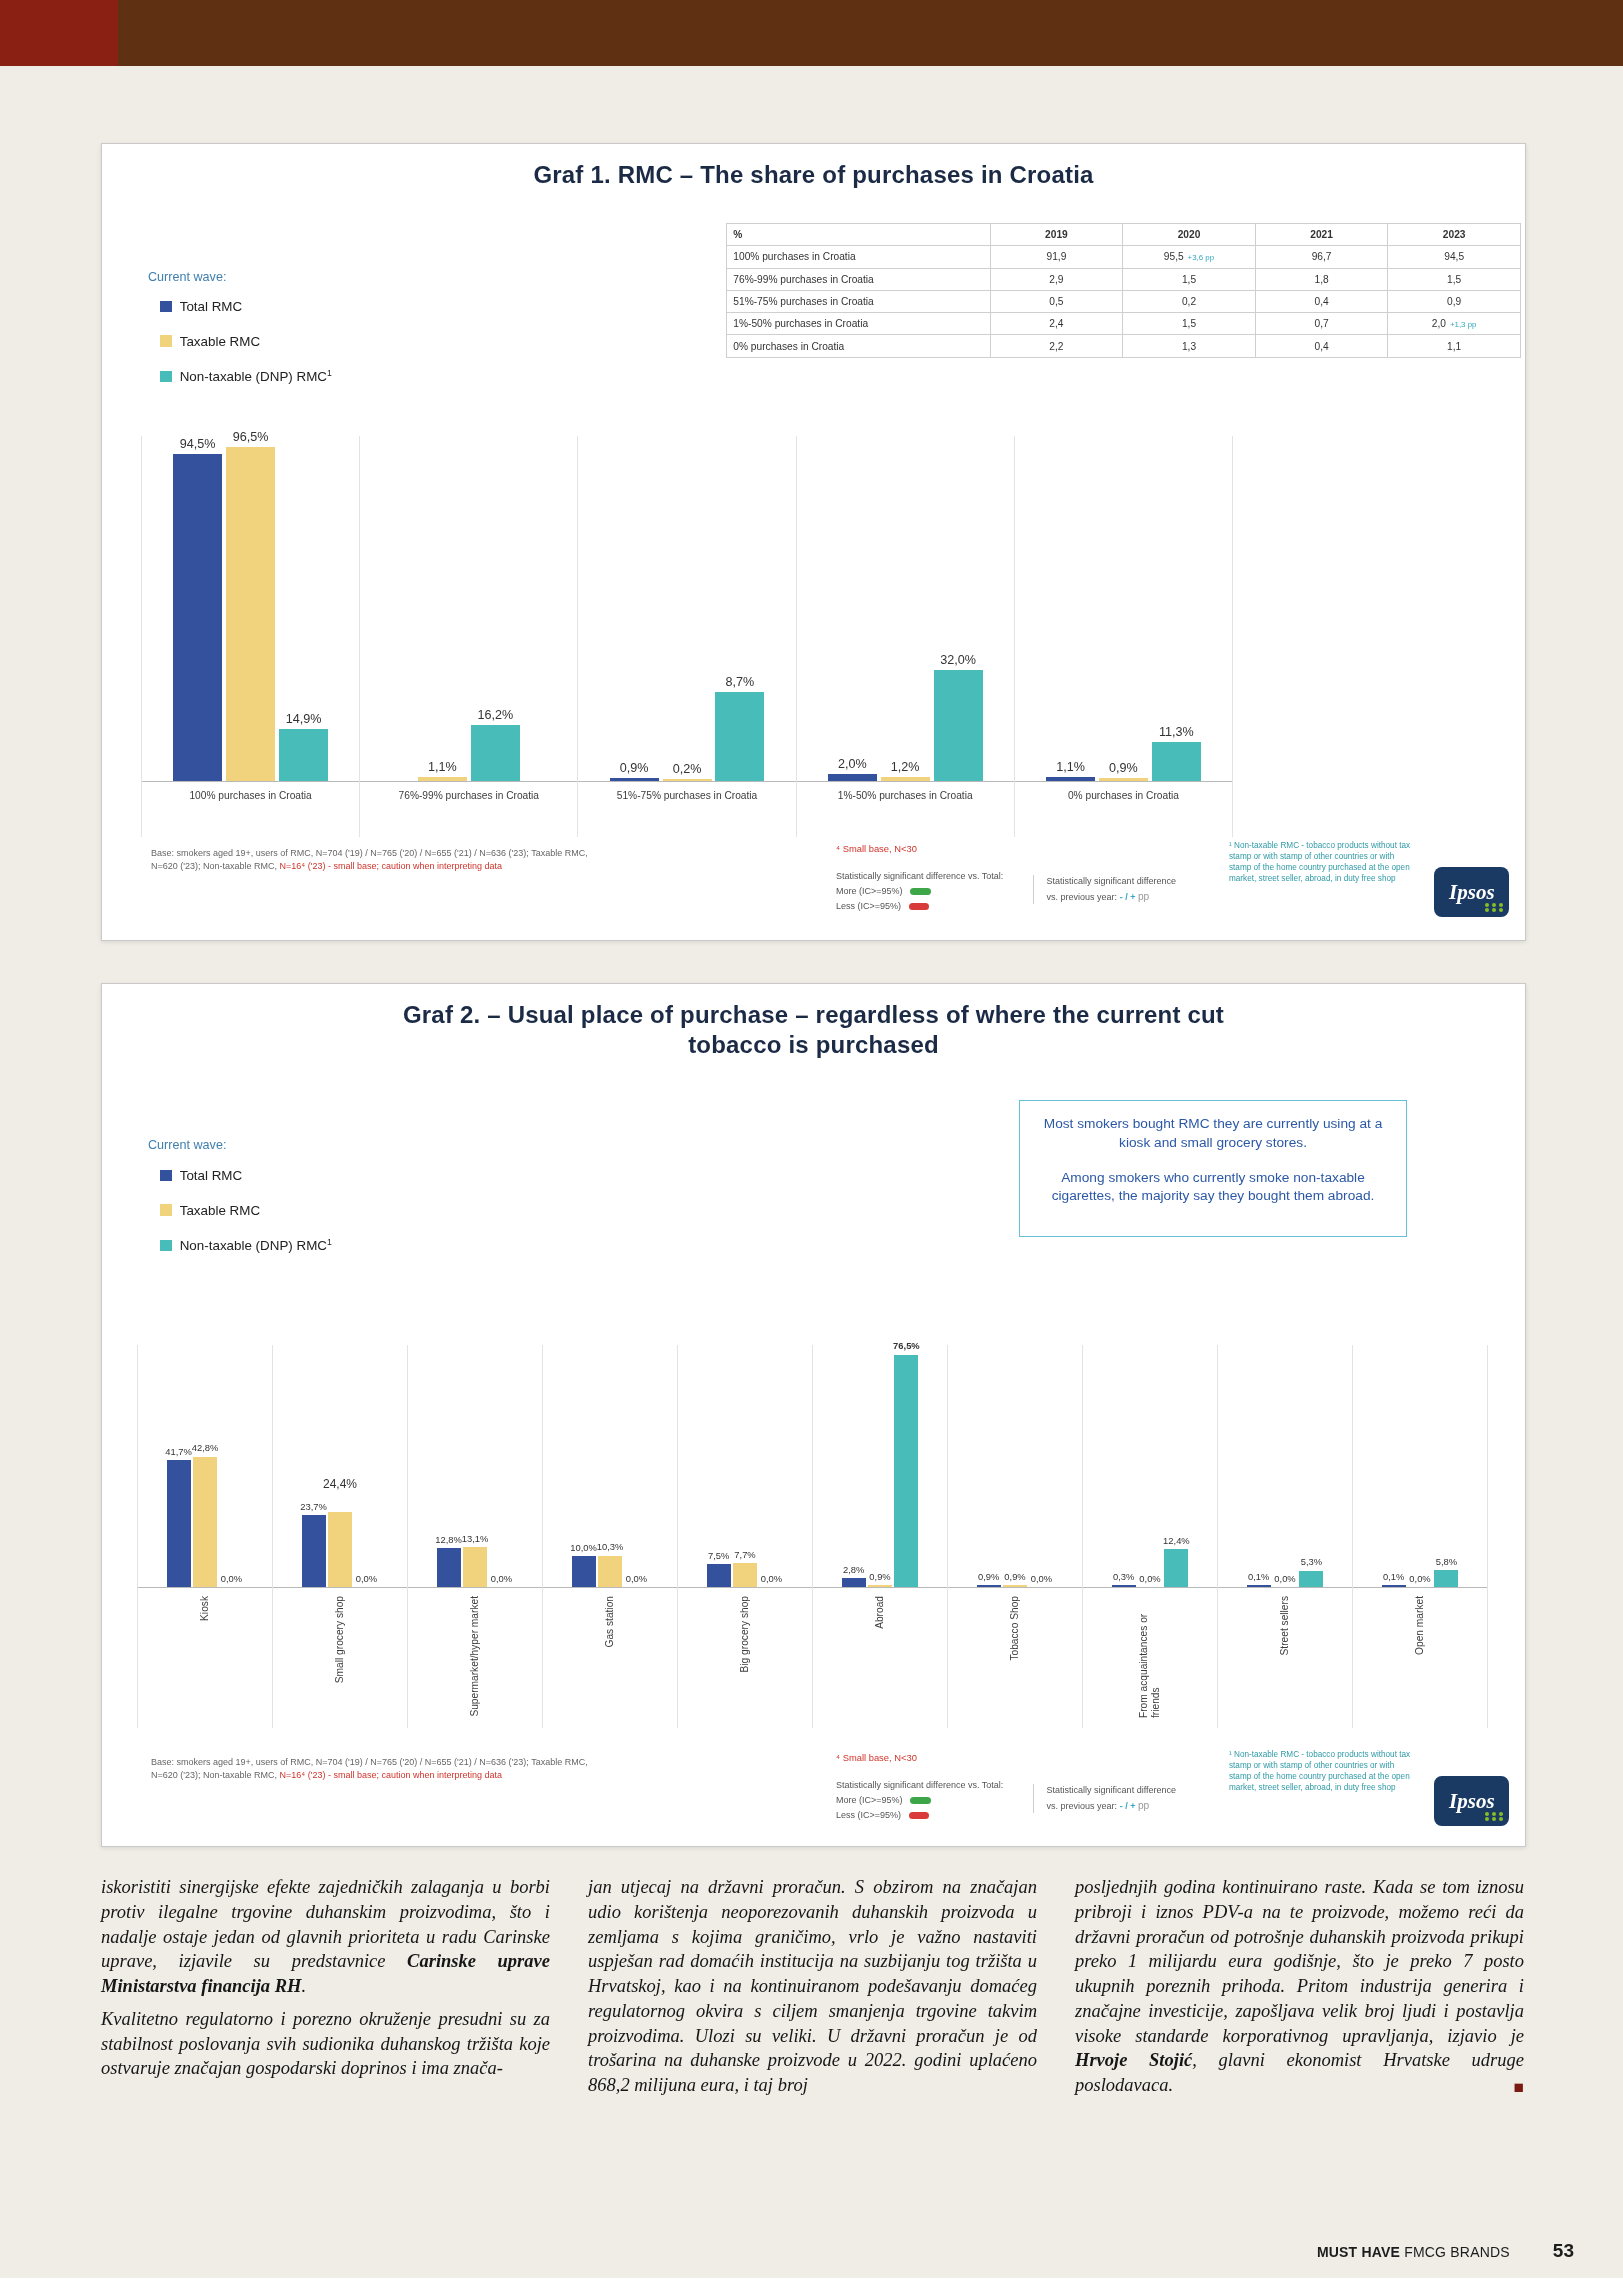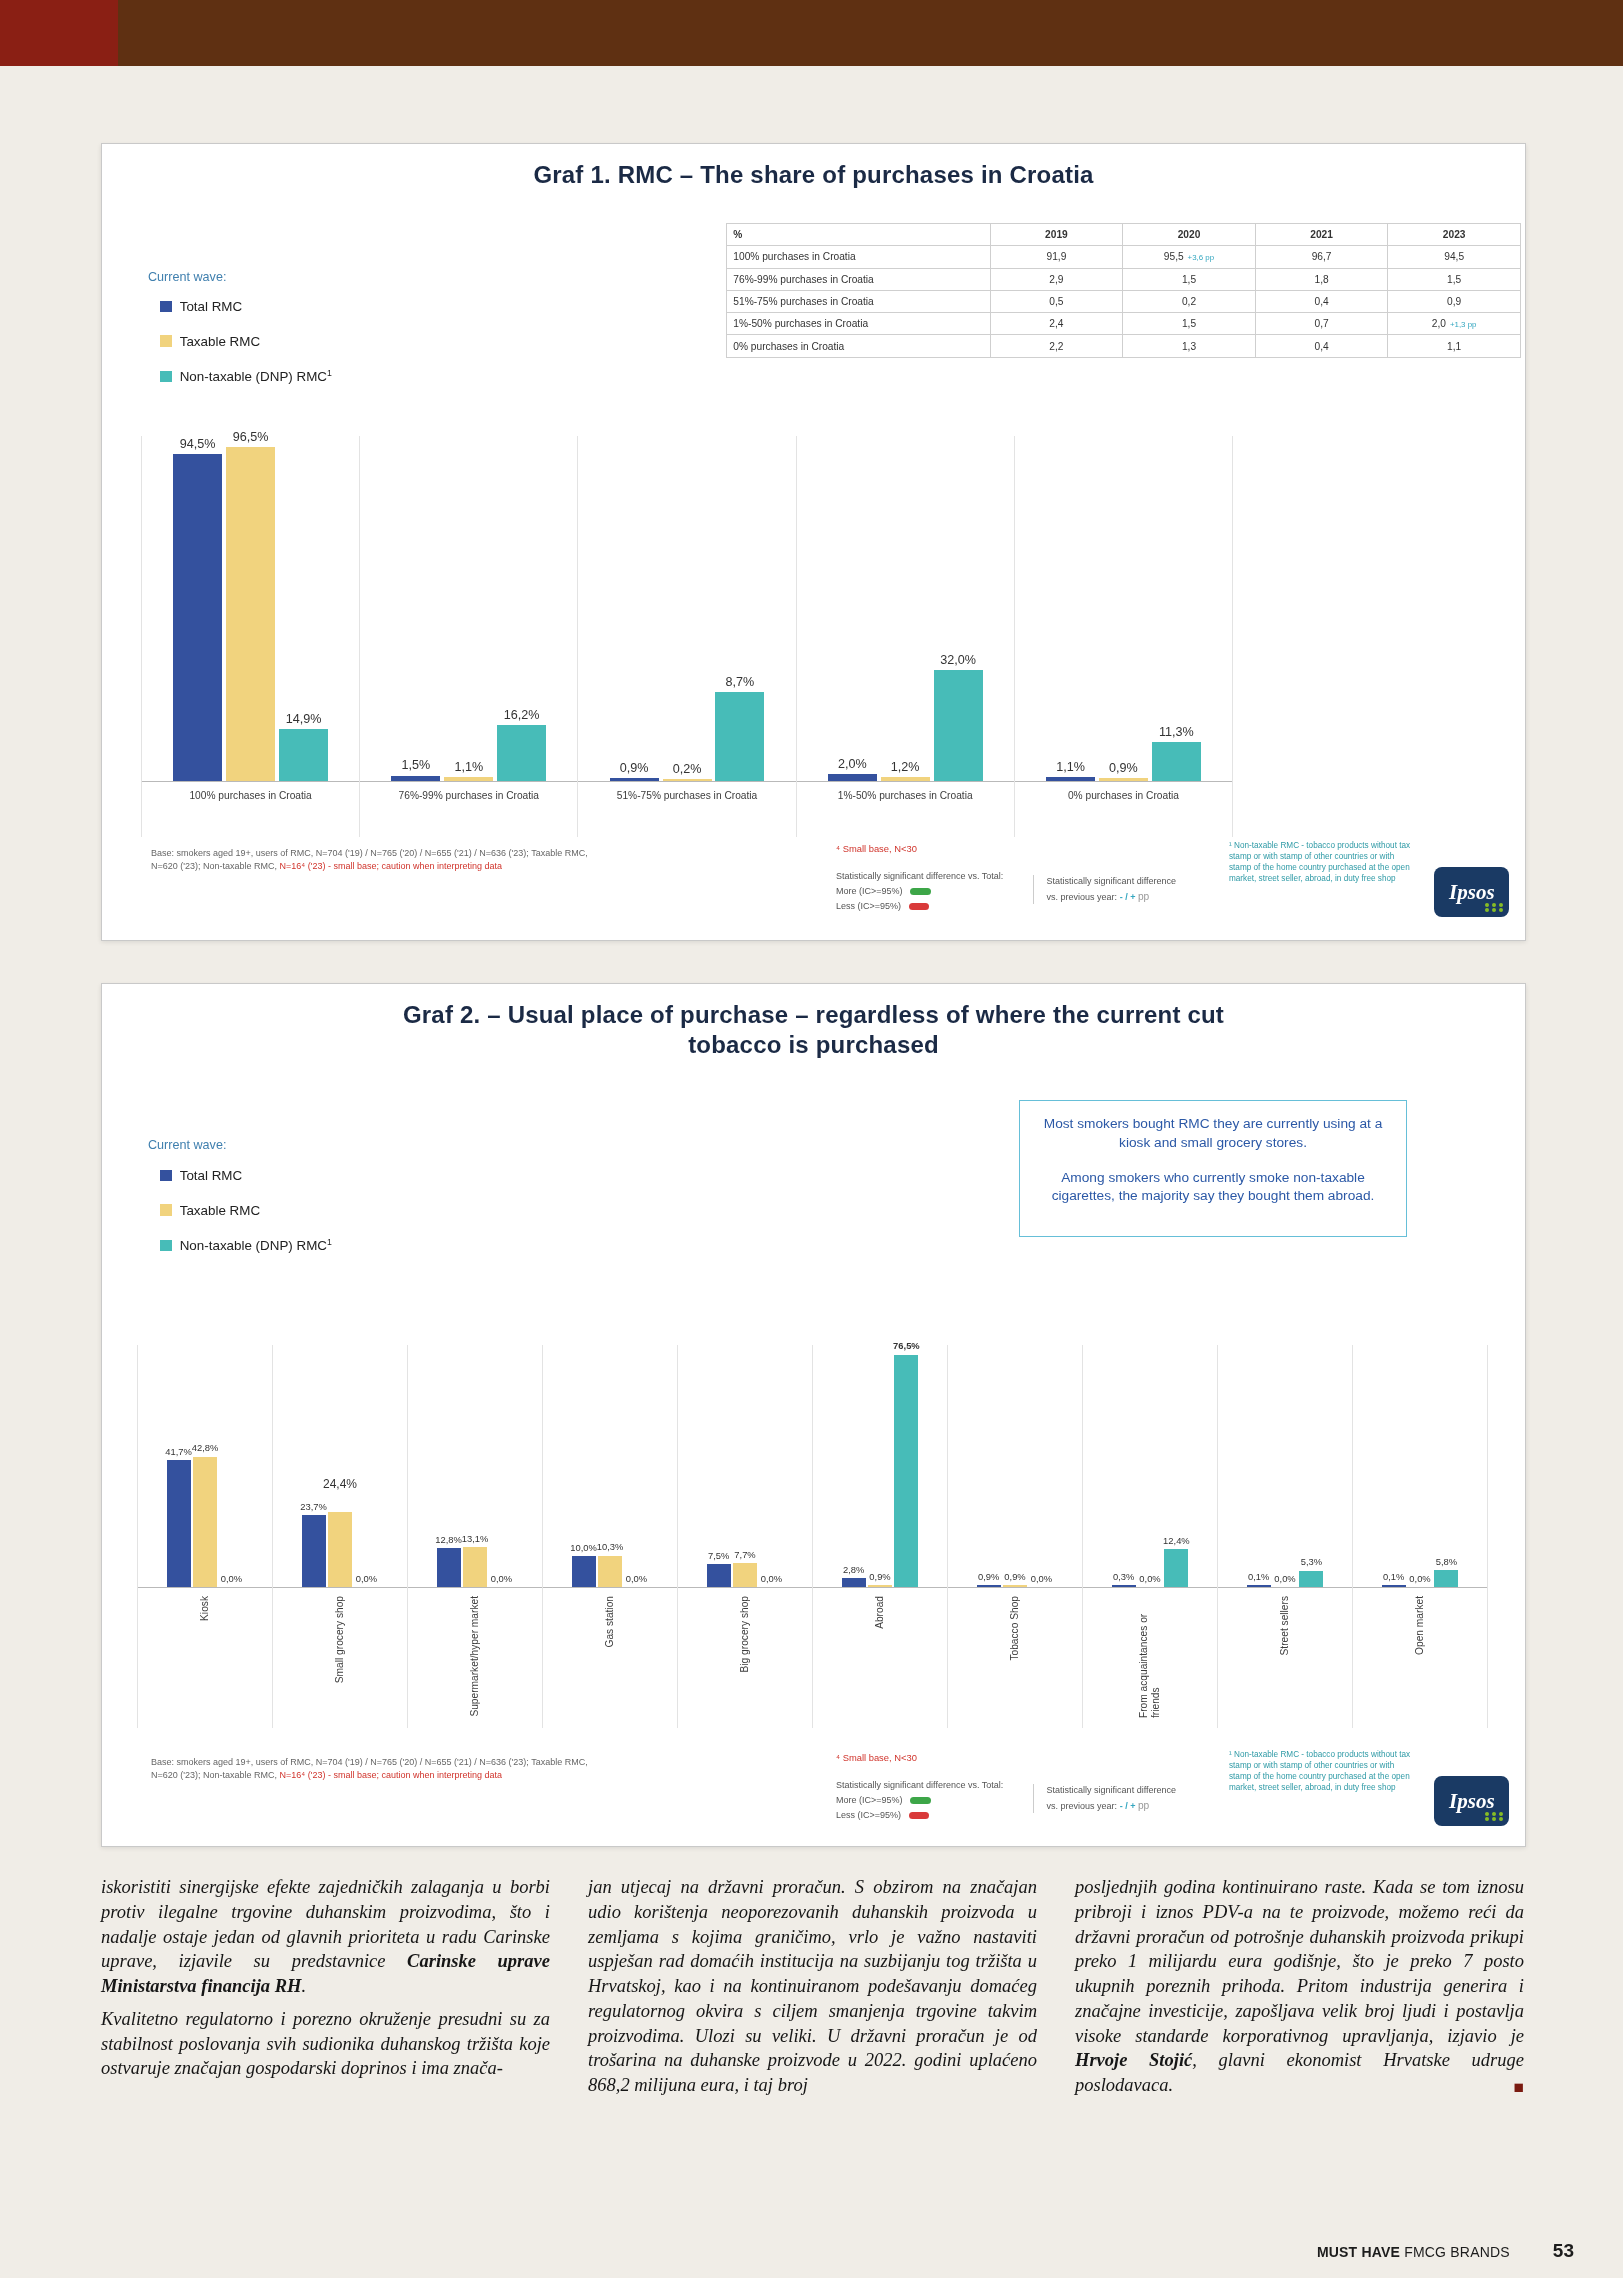--- a/index.html
+++ b/index.html
@@ -196,24 +196,20 @@
               <div class="bar-label" style="bottom: 55px; font-size: 12.6px;">14,9%</div>
             </div>
           </div>
           <div class="cat-horiz">
             <span>100% purchases in Croatia</span>
           </div>
         </div>
         <div class="chart-group">
           <div class="plot" style="height: 346px; gap: 3.9px;">
             <div class="bar-col" style="width: 49px;">
-              <div class="bar" style="height: 5.5px; background: rgb(52, 81, 158);"></div>
-              <div class="bar-label" style="bottom: 8.6px; font-size: 12.6px;">1,5%</div>
-            </div>
-            <div class="bar-col" style="width: 49px;">
               <div class="bar" style="height: 3.9px; background: rgb(241, 211, 126);"></div>
               <div class="bar-label" style="bottom: 7px; font-size: 12.6px;">1,1%</div>
             </div>
             <div class="bar-col" style="width: 49px;">
               <div class="bar" style="height: 56px; background: rgb(71, 188, 184);"></div>
               <div class="bar-label" style="bottom: 59px; font-size: 12.6px;">16,2%</div>
             </div>
           </div>
           <div class="cat-horiz">
             <span>76%-99% purchases in Croatia</span>

